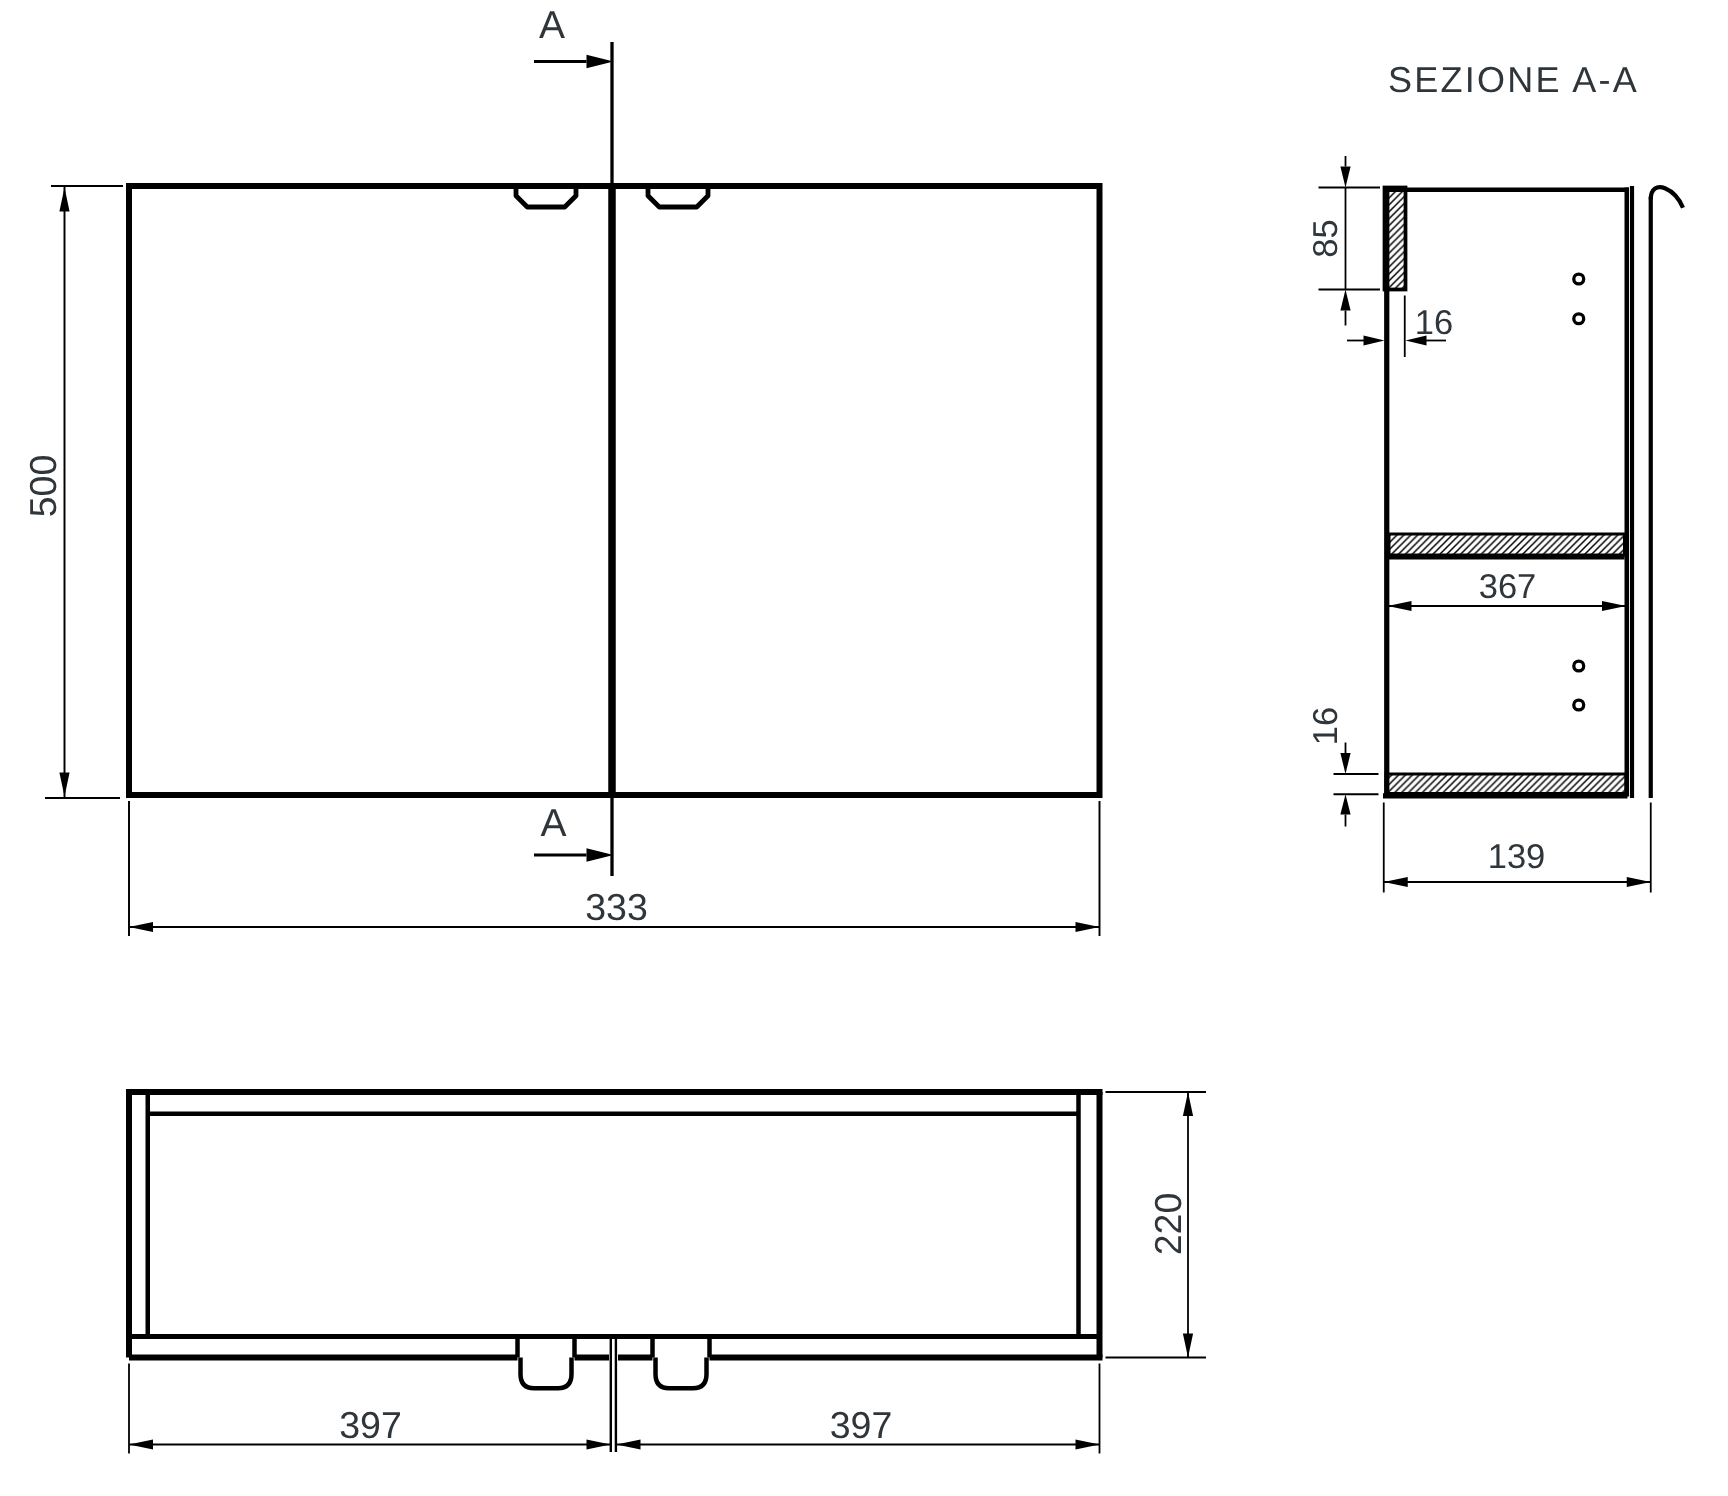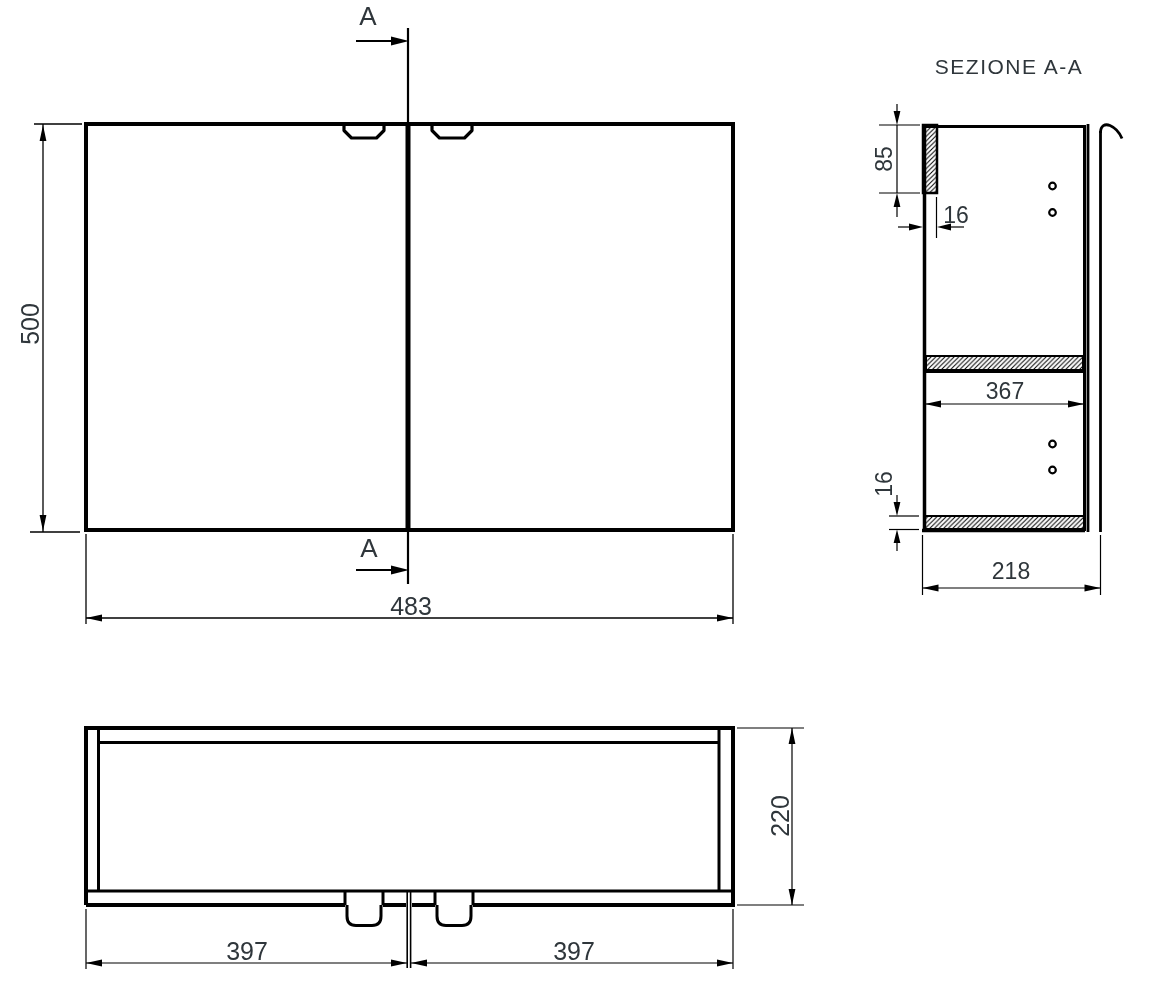--- a/index.html
+++ b/index.html
@@ -17,21 +17,21 @@
     font-weight:300;
     white-space:nowrap;
     transform:translate(-50%,-50%);
     line-height:1;
     user-select:none;
   }
   .lbl.rot{transform:translate(-50%,-50%) rotate(-90deg);}
   .dim-num{font-size:23px;}
   .dim-num-lg{font-size:25px;}
   .marker{font-size:26px;}
-  .title{font-size:21px;letter-spacing:1.5px;margin-top:12px;}
+  .title{font-size:24px;letter-spacing:1.5px;}
 </style>
 </head>
 <body>
 
 <div class="canvas">
 
   <svg width="1152" height="997" viewBox="0 0 1152 997">
     <defs>
       <pattern id="hatch" patternUnits="userSpaceOnUse" width="4.6" height="4.6">
         <path d="M-1.15,1.15 l2.3,-2.3 M0,4.6 L4.6,0 M3.45,5.75 l2.3,-2.3" stroke="#000" stroke-width="1" fill="none"></path>
@@ -193,27 +193,27 @@
         <polygon points="427,959.6 411,963 427,966.4" fill="#000" stroke="none"></polygon>
         <polygon points="717,959.6 733,963 717,966.4" fill="#000" stroke="none"></polygon>
       </g>
     </g>
   </svg>
 
   <div class="lbl marker" style="left:368px;top:16px;">A</div>
   <div class="lbl marker" style="left:369px;top:548px;">A</div>
 
   <div class="lbl rot dim-num-lg" style="left:30px;top:324px;">500</div>
-  <div class="lbl dim-num-lg" style="left:411px;top:606px;">483</div>
+  <div class="lbl dim-num-lg" style="left:411px;top:606px;">333</div>
 
   <div class="lbl title" style="left:1009px;top:54px;">SEZIONE A-A</div>
 
   <div class="lbl rot dim-num" style="left:884px;top:159px;">85</div>
   <div class="lbl dim-num" style="left:956px;top:215px;">16</div>
   <div class="lbl dim-num" style="left:1005px;top:391px;">367</div>
   <div class="lbl rot dim-num" style="left:884px;top:484px;">16</div>
-  <div class="lbl dim-num" style="left:1011px;top:571px;">218</div>
+  <div class="lbl dim-num" style="left:1011px;top:571px;">139</div>
 
   <div class="lbl dim-num-lg" style="left:247px;top:951px;">397</div>
   <div class="lbl dim-num-lg" style="left:574px;top:951px;">397</div>
   <div class="lbl rot dim-num-lg" style="left:780px;top:816px;">220</div>
 
 </div>
 
 </body></html>

